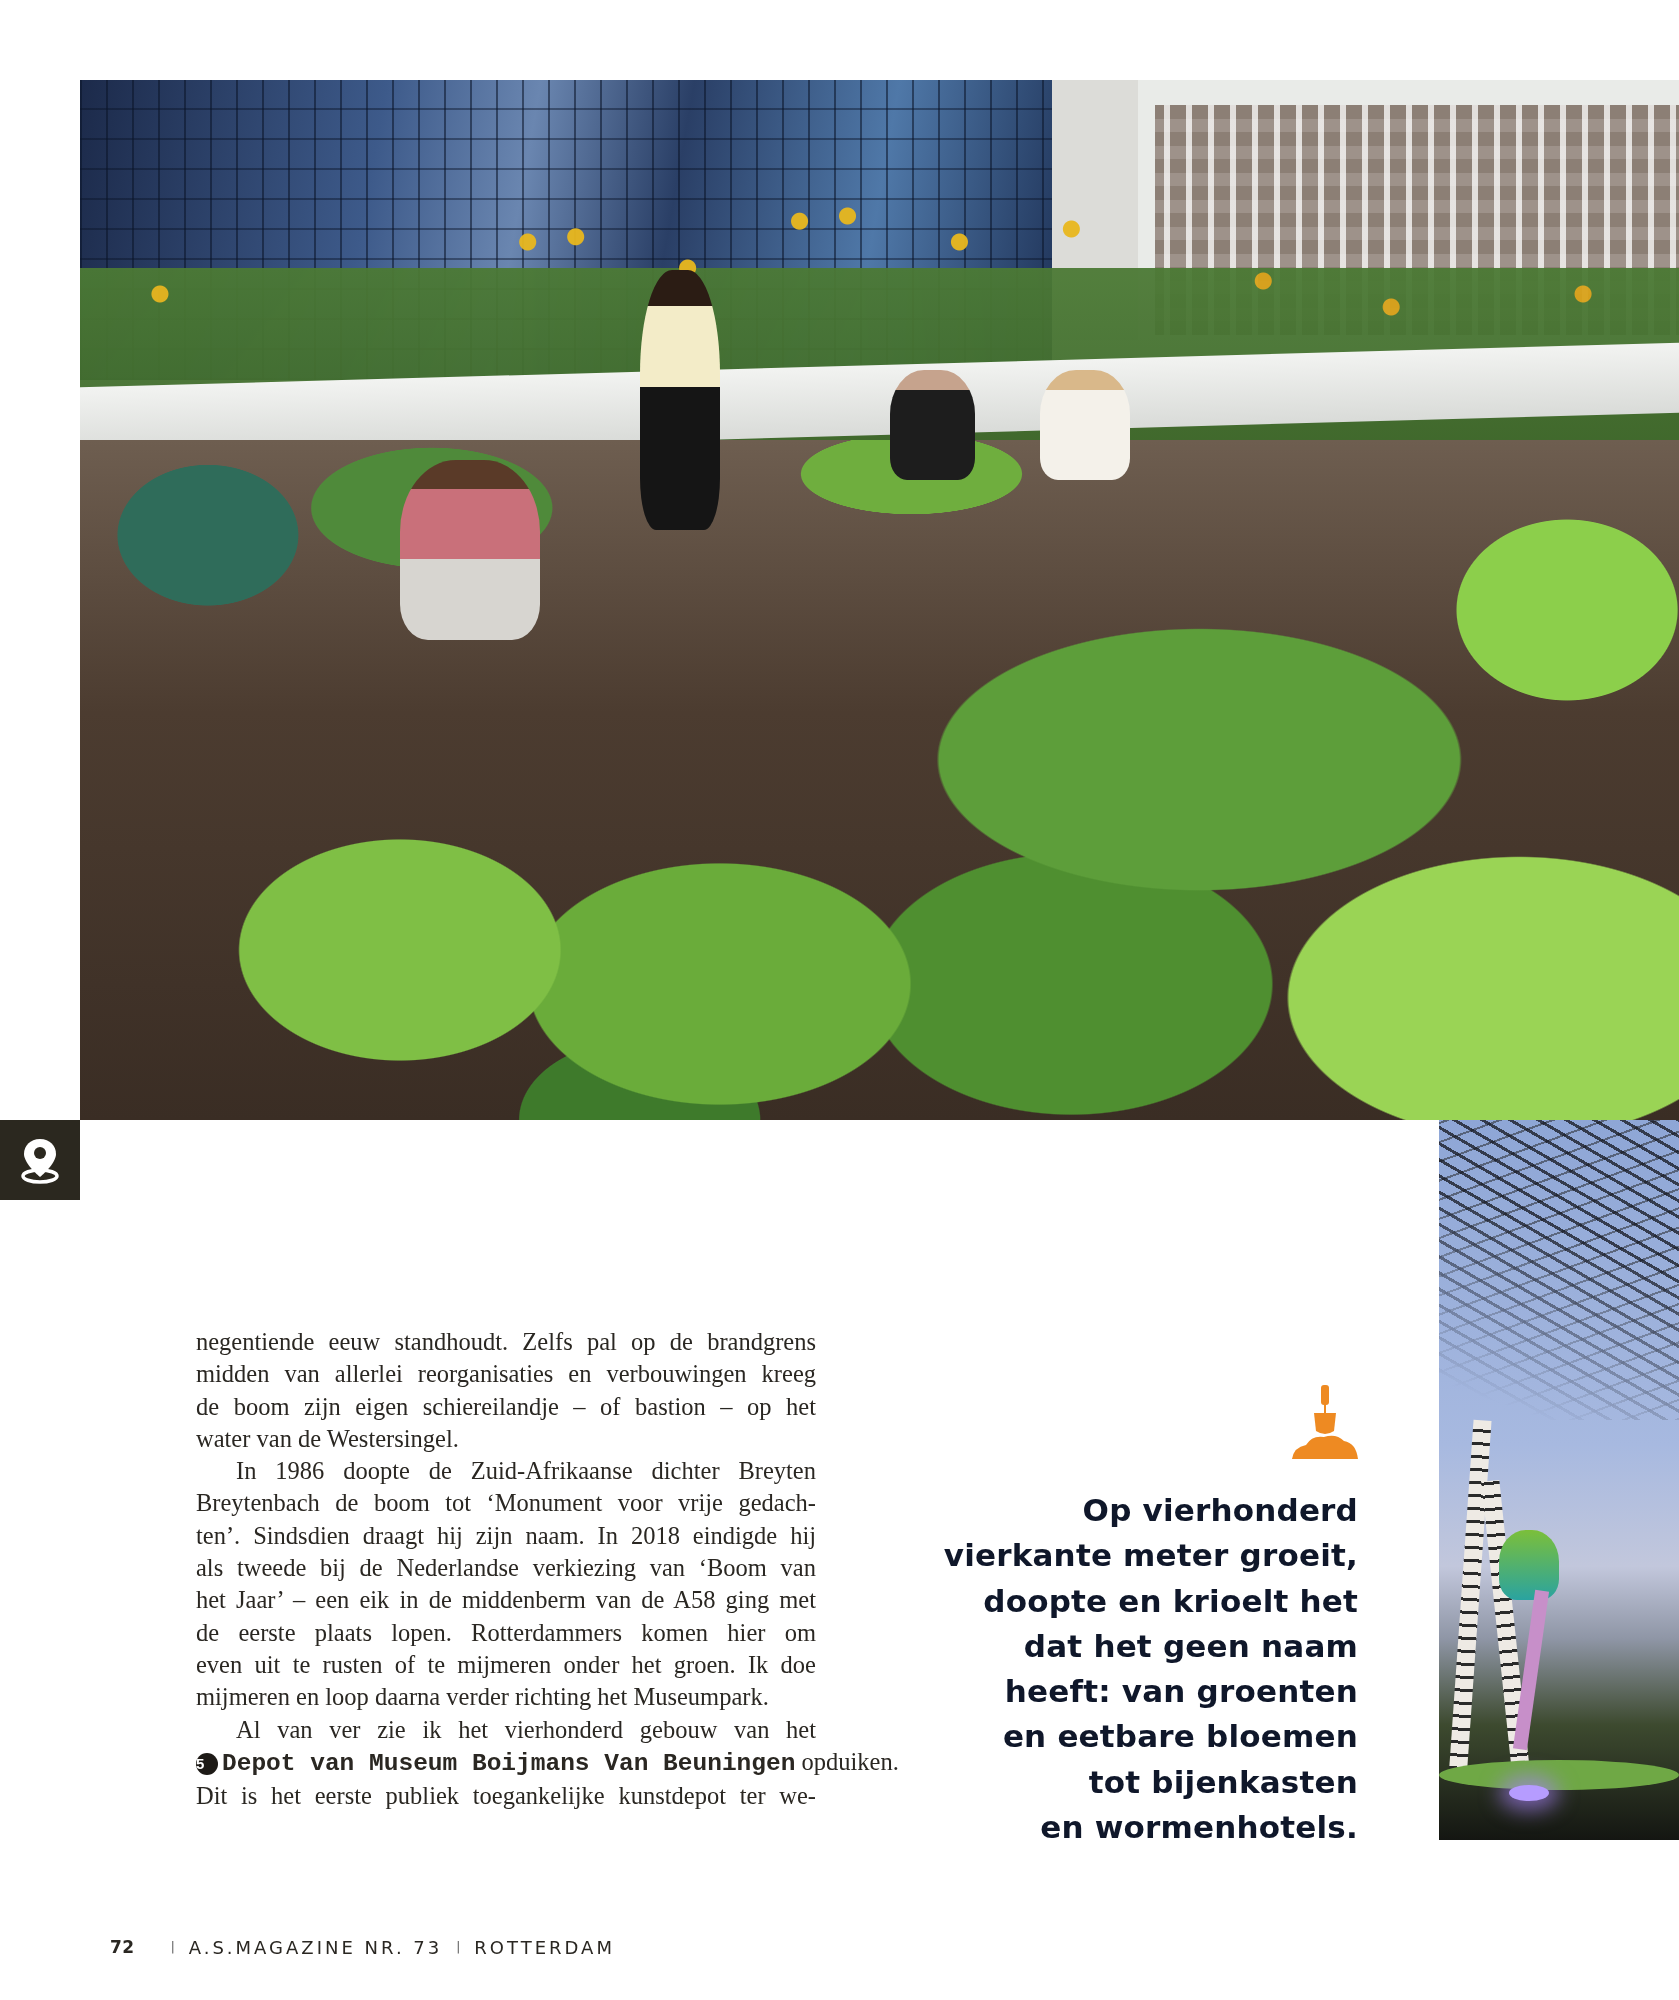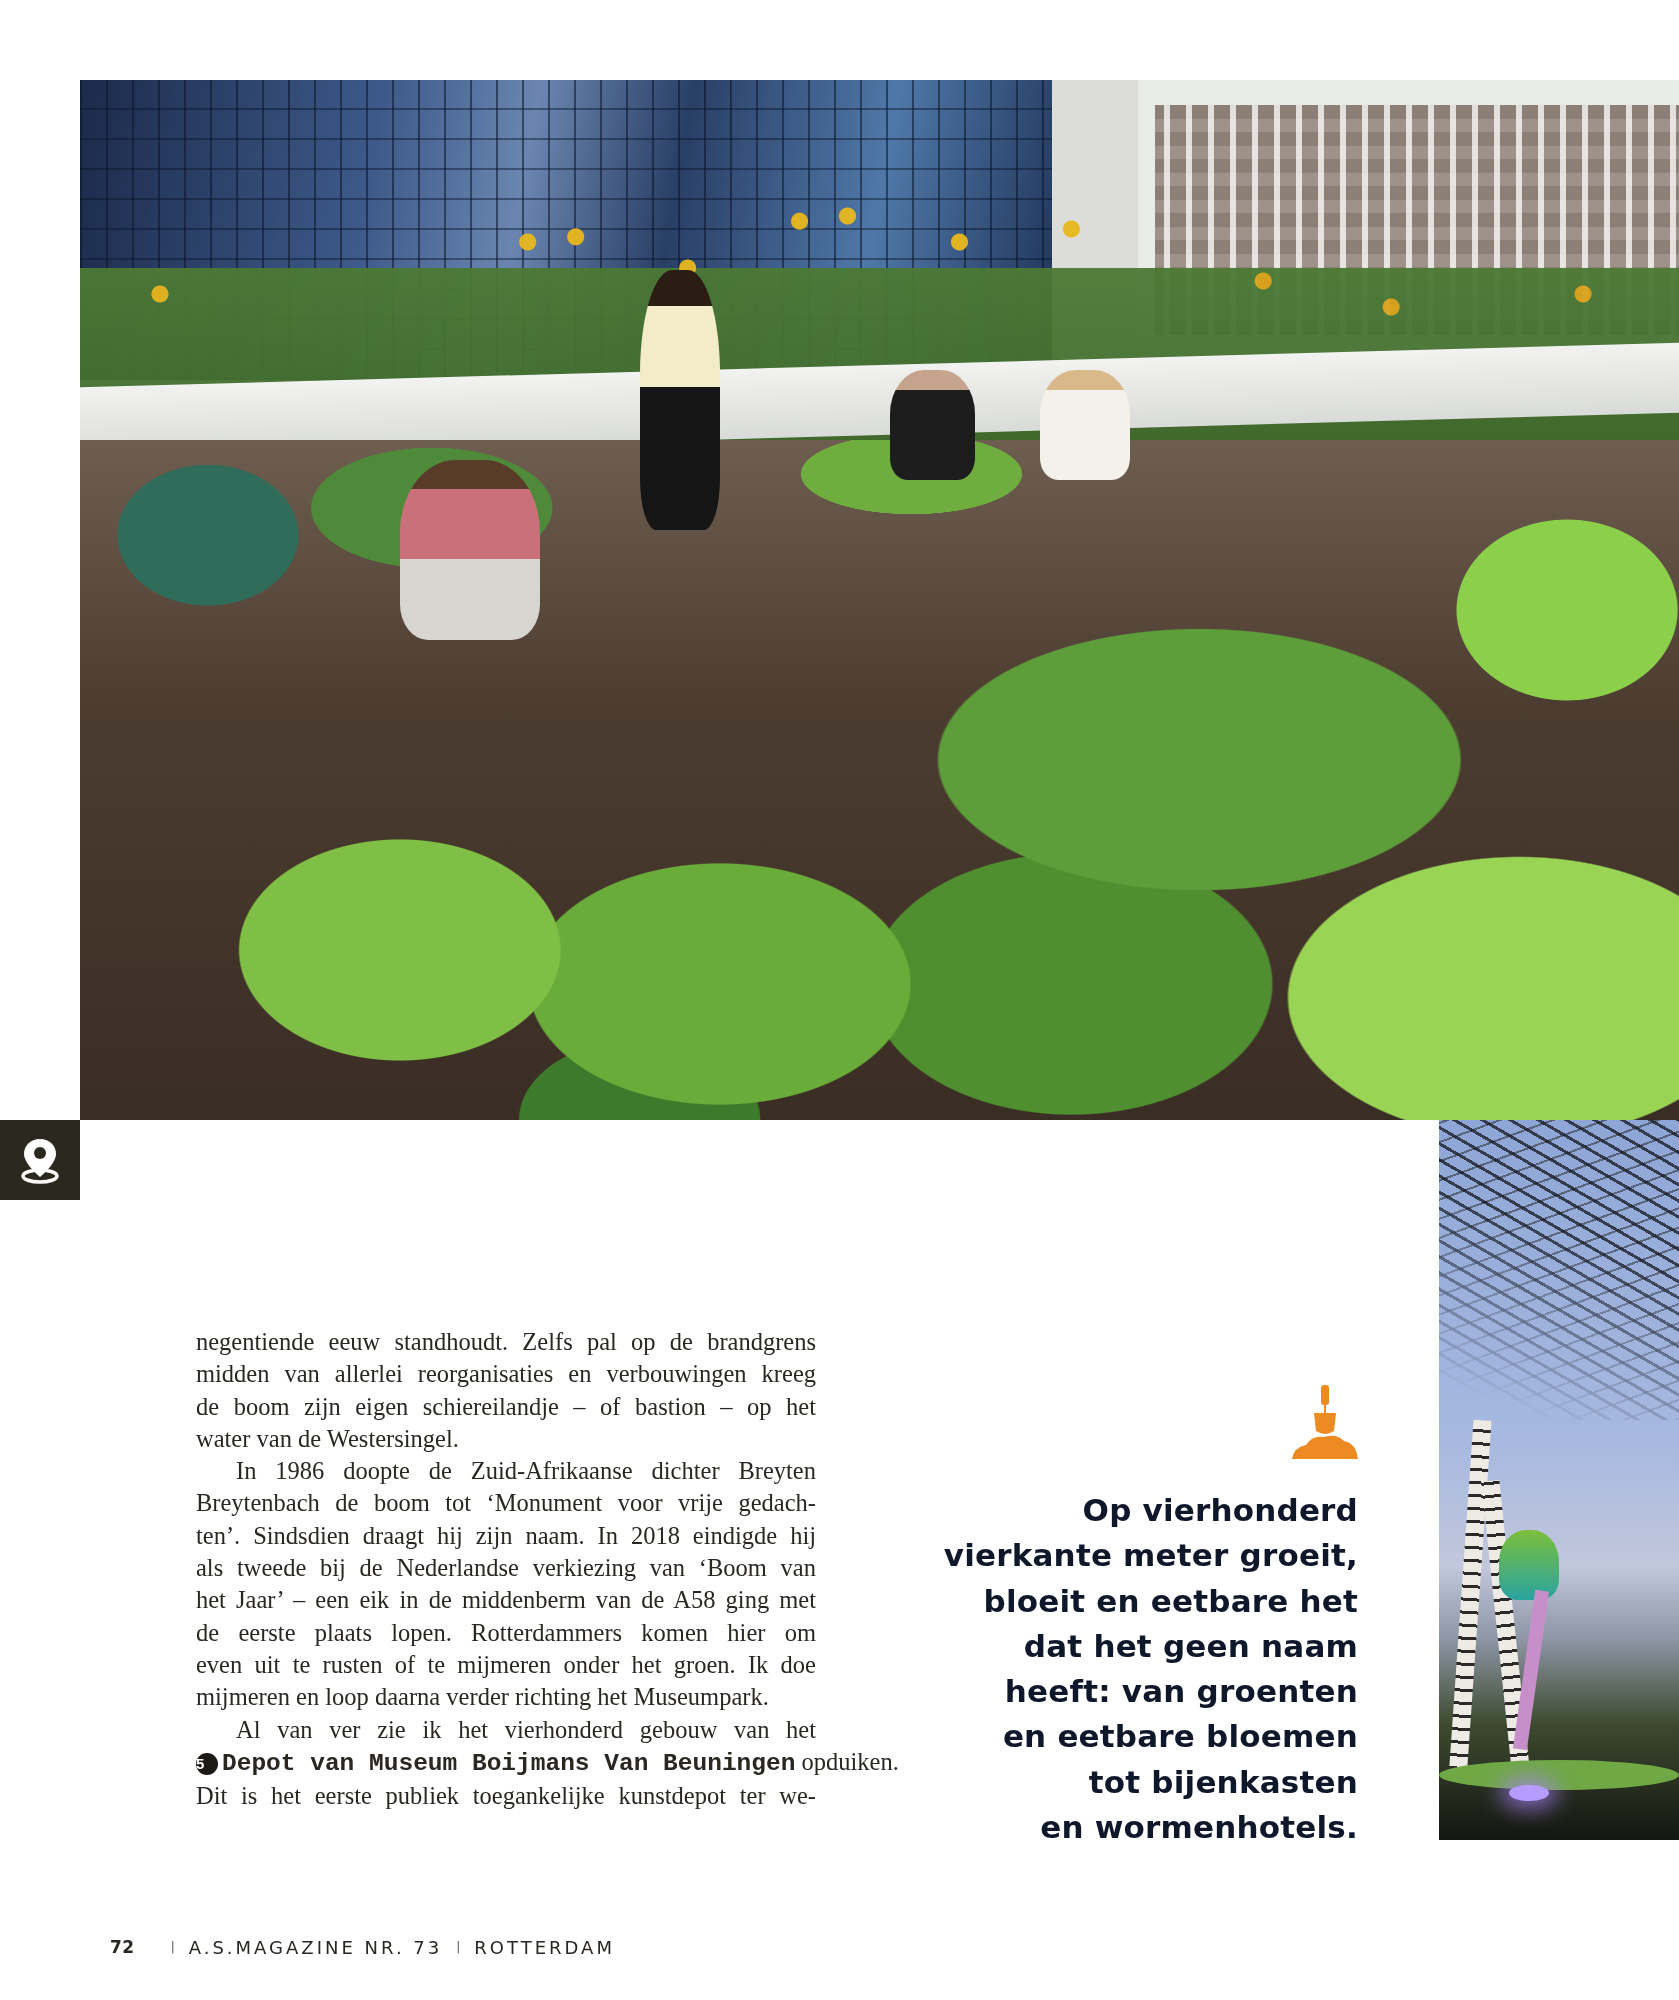--- a/index.html
+++ b/index.html
@@ -181,21 +181,21 @@
 <svg class="quote-icon" viewBox="0 0 70 80">
   <rect x="31" y="2" width="8" height="20" rx="3" fill="#ee8a22"></rect>
   <line x1="35" y1="22" x2="35" y2="34" stroke="#ee8a22" stroke-width="2"></line>
   <path d="M24 30 L46 30 L44 48 Q35 54 26 48 Z" fill="#ee8a22"></path>
   <path d="M2 76 Q4 64 16 62 Q22 52 34 54 Q46 50 54 58 Q66 60 68 76 Z" fill="#ee8a22"></path>
 </svg>
 
 <div class="pull-quote">
   <span>Op vierhonderd</span>
   <span>vierkante meter groeit,</span>
-  <span>bloeit en eetbare het</span>
+  <span>doopte en krioelt het</span>
   <span>dat het geen naam</span>
   <span>heeft: van groenten</span>
   <span>en eetbare bloemen</span>
   <span>tot bijenkasten</span>
   <span>en wormenhotels.</span>
 </div>
 
 <div class="footer">
   <span class="page-no">72</span>
   <span class="sep">|</span>

